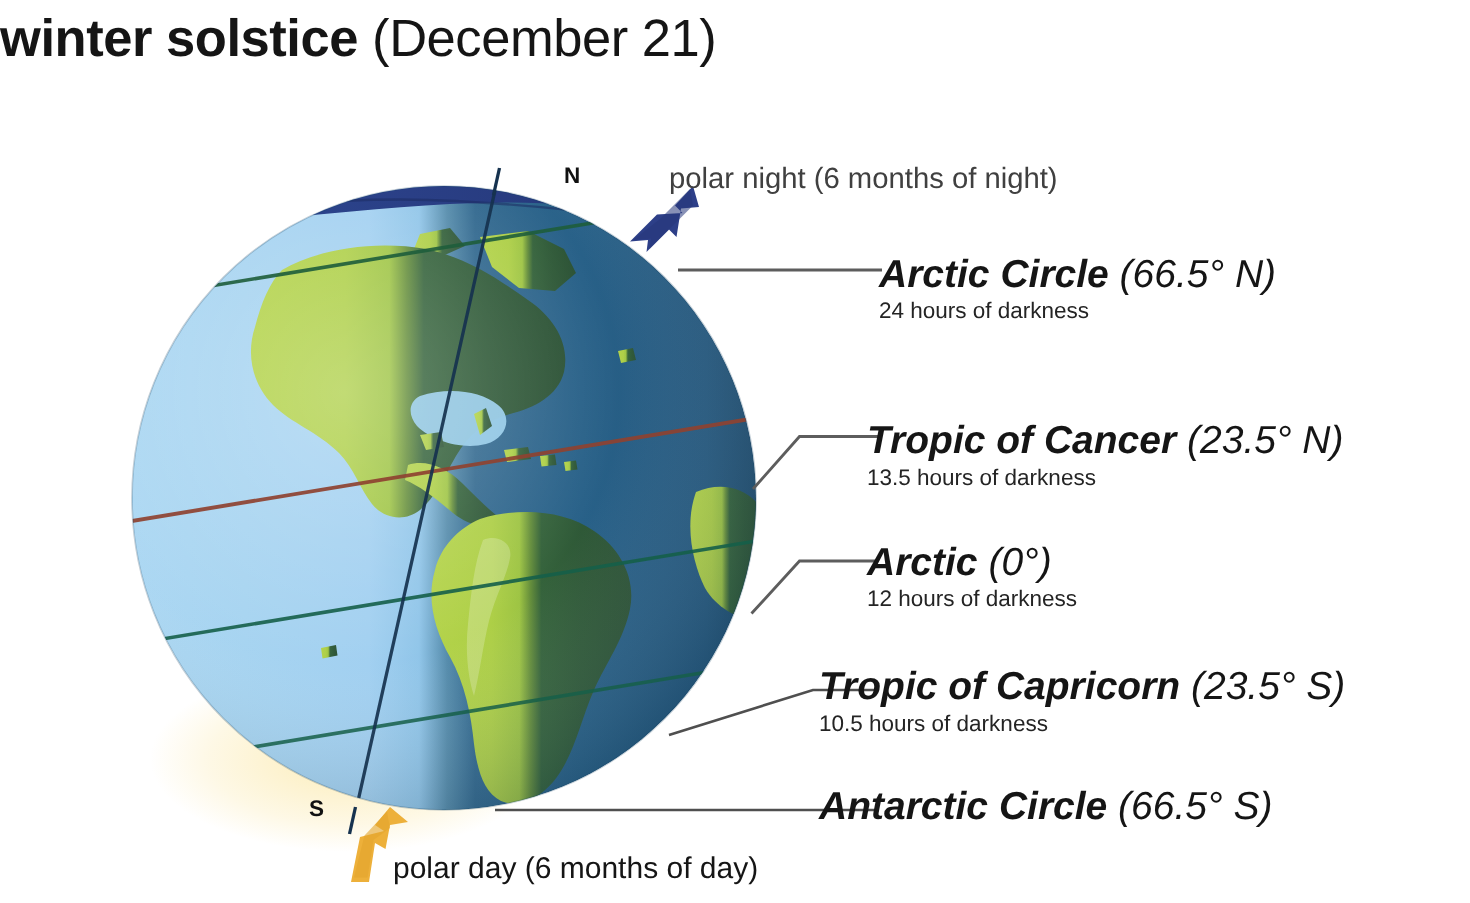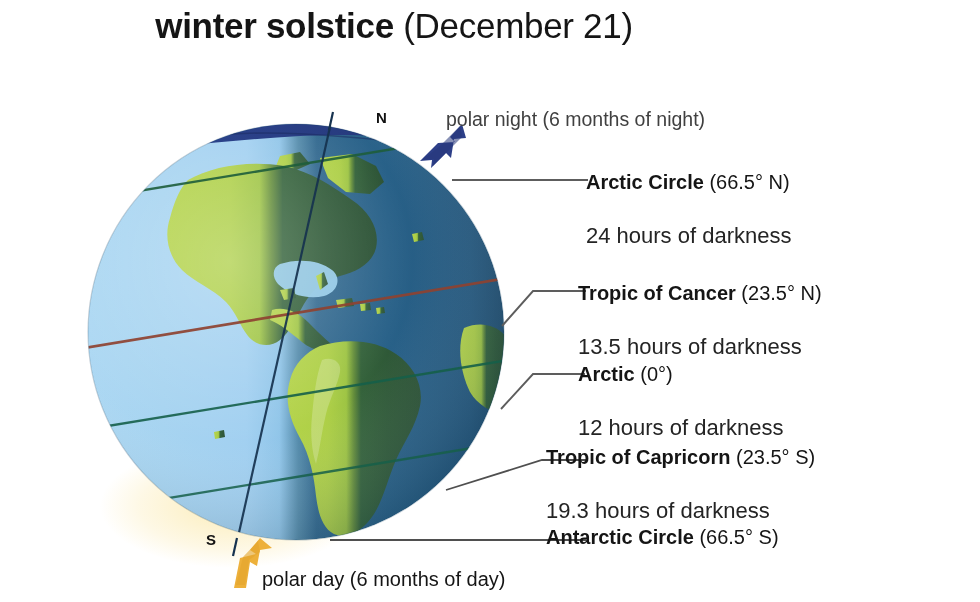--- a/index.html
+++ b/index.html
@@ -18,21 +18,21 @@
     background: #ffffff;
     overflow: hidden;
   }
 
   
   #title {
     position: absolute;
     left: 0;
     top: 4px;
     width: 788px;
-    text-align: center;
+    text-align: left;
     font-size: 35px;
     line-height: 44px;
     color: #151515;
     letter-spacing: -0.3px;
     white-space: nowrap;
   }
   #title .strong {
     font-weight: bold;
   }
   #title .light {
@@ -69,32 +69,32 @@
     position: absolute;
     overflow: visible;
   }
 
   
   .callout {
     position: absolute;
     white-space: nowrap;
   }
   .callout .line1 {
-    font-size: 20px;
+    font-size: 26px;
     line-height: 25px;
     color: #151515;
+    font-style: italic;
   }
   .callout .line1 .nm { font-weight: bold; }
   .callout .line1 .deg { font-weight: normal; }
   .callout .line2 {
-    font-size: 22px;
+    font-size: 15px;
     line-height: 26px;
     color: #242424;
     font-weight: normal;
-    margin-top: 28px;
   }
 
   #callout-arctic    { left: 586px; top: 170px; }
   #callout-cancer    { left: 578px; top: 281px; }
   #callout-equator   { left: 578px; top: 362px; }
   #callout-capricorn { left: 546px; top: 445px; }
   #callout-antarctic { left: 546px; top: 525px; }
 
   
   #cap-polar-night {
@@ -311,21 +311,21 @@
     <div class="line1">
       <span class="nm">Arctic</span><span class="deg"> (0°)</span>
     </div>
     <div class="line2">12 hours of darkness</div>
   </div>
 
   <div class="callout" id="callout-capricorn">
     <div class="line1">
       <span class="nm">Tropic of Capricorn</span><span class="deg"> (23.5° S)</span>
     </div>
-    <div class="line2">19.3 hours of darkness</div>
+    <div class="line2">10.5 hours of darkness</div>
   </div>
 
   <div class="callout" id="callout-antarctic">
     <div class="line1">
       <span class="nm">Antarctic Circle</span><span class="deg"> (66.5° S)</span>
     </div>
   </div>
 
   <div id="cap-polar-night">polar night (6 months of night)</div>
   <div id="cap-polar-day">polar day (6 months of day)</div>

